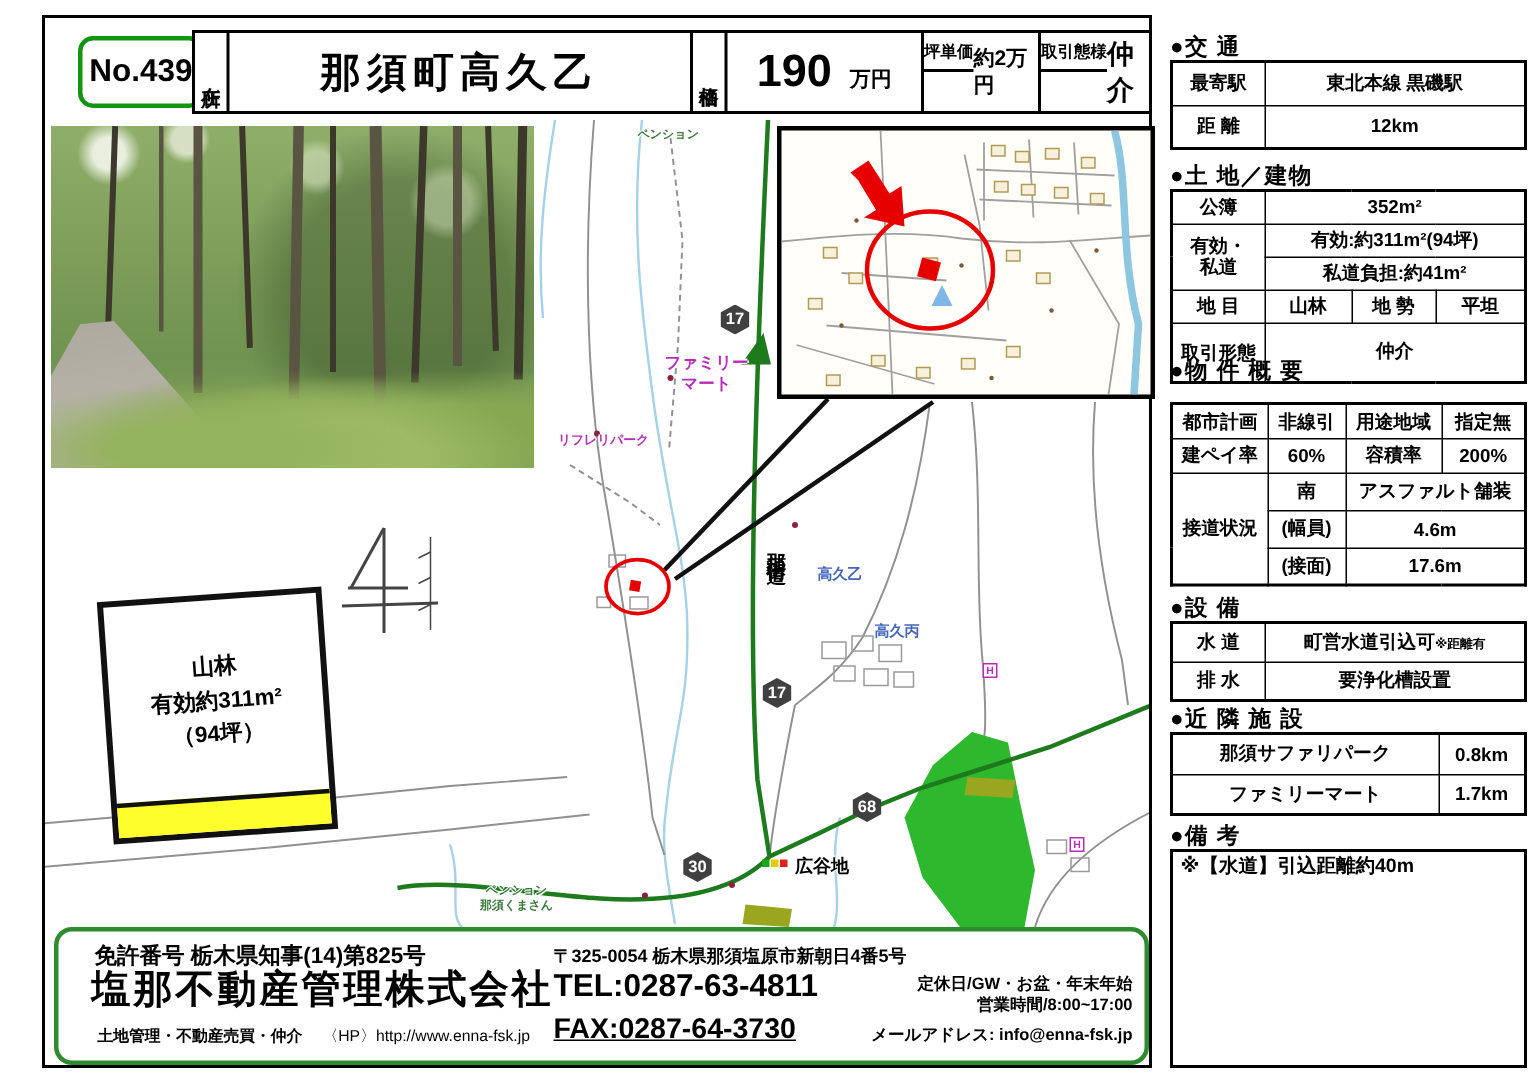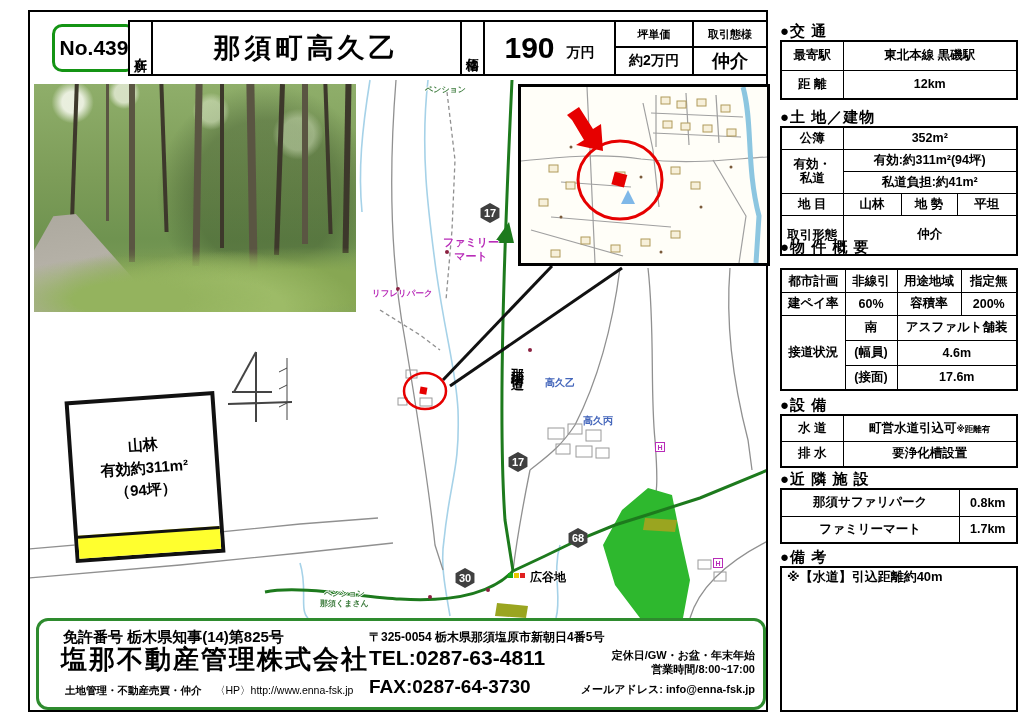--- a/index.html
+++ b/index.html
@@ -14,21 +14,21 @@
   .hbox{border:2px solid #000;box-sizing:border-box;background:#fff;z-index:4;display:flex;}
   .hbox.noleft{border-left:0;}
   .vlabel{writing-mode:vertical-rl;text-orientation:upright;font-size:13px;font-weight:bold;line-height:1;
           display:flex;align-items:center;justify-content:center;border-right:2px solid #000;padding:0 4px;}
   .shozai-box{left:128px;top:20px;width:334px;height:56px;}
   .shozai-val{flex:1;display:flex;align-items:center;justify-content:center;font-size:27px;font-weight:bold;letter-spacing:4px;}
   .kakaku-box{left:462px;top:20px;width:154px;height:56px;}
   .kakaku-val{flex:1;display:flex;align-items:center;justify-content:center;font-weight:bold;}
   .kakaku-num{font-size:30px;}
   .kakaku-unit{font-size:14px;margin-left:12px;margin-top:10px;}
-  .small-head-box{display:flex;flex-direction:column;}
+  .small-head-box{display:flex;flex-direction:row;}
   .tsubo-box{left:616px;top:20px;width:78px;height:56px;}
   .torihiki-box{left:694px;top:20px;width:74px;height:56px;}
   .sh-top{height:24px;border-bottom:2px solid #000;display:flex;align-items:center;justify-content:center;font-size:11px;font-weight:bold;}
   .sh-bot{flex:1;display:flex;align-items:center;justify-content:center;font-size:14px;font-weight:bold;}
   .sh-bot.big{font-size:18px;}
   
   .photo{left:34px;top:84px;width:322px;height:228px;overflow:hidden;z-index:3;
     background:
       radial-gradient(circle at 12% 8%, rgba(238,242,228,.95) 0 3%, transparent 6%),
       radial-gradient(circle at 28% 4%, rgba(226,233,211,.85) 0 3%, transparent 5%),
@@ -71,21 +71,21 @@
   .plot-text{position:absolute;left:0;top:34px;width:100%;text-align:center;font-weight:bold;font-size:15px;line-height:1.5;}
   .plot-yellow{position:absolute;left:0;bottom:0;width:100%;height:23px;background:#ffff2e;border-top:3px solid #111;box-sizing:border-box;}
   
   .footer{left:36px;top:618px;width:730px;height:92px;border:3px solid #2e8b2e;border-radius:12px;box-sizing:border-box;background:#fff;z-index:6;}
   .f-license{position:absolute;left:24px;top:7px;font-size:15px;font-weight:bold;}
   .f-company{position:absolute;left:22px;top:21px;font-size:26px;font-weight:bold;letter-spacing:2px;}
   .f-services{position:absolute;left:26px;top:63px;font-size:10.5px;font-weight:bold;}
   .f-hp{position:absolute;left:176px;top:63px;font-size:10.5px;}
   .f-address{position:absolute;left:330px;top:8px;font-size:12px;font-weight:bold;}
   .f-tel{position:absolute;left:330px;top:25px;font-size:21px;font-weight:bold;}
-  .f-fax{position:absolute;left:330px;top:55px;font-size:19px;font-weight:bold;}
+  .f-fax{position:absolute;left:330px;top:55px;font-size:19px;font-weight:bold;text-decoration:underline;}
   .f-right{position:absolute;left:530px;width:186px;text-align:right;font-size:11px;font-weight:bold;}
   
   .sidebar{left:778px;top:0;width:244px;height:724px;}
   .sb-title{position:absolute;left:2px;font-size:15px;font-weight:bold;letter-spacing:1px;}
   table.sb{position:absolute;left:2px;width:238px;border-collapse:collapse;border:2px solid #000;background:#fff;table-layout:fixed;}
   table.sb td{border:1px solid #000;font-weight:bold;font-size:12.5px;text-align:center;padding:1px 2px;overflow:hidden;}
   td.lft{text-align:left;padding-left:5px;}
   .note{font-size:8.5px;font-weight:bold;}
   .biko-box{position:absolute;left:2px;width:238px;height:146px;border:2px solid #000;box-sizing:border-box;
             font-size:13px;font-weight:bold;padding:0 5px;}

